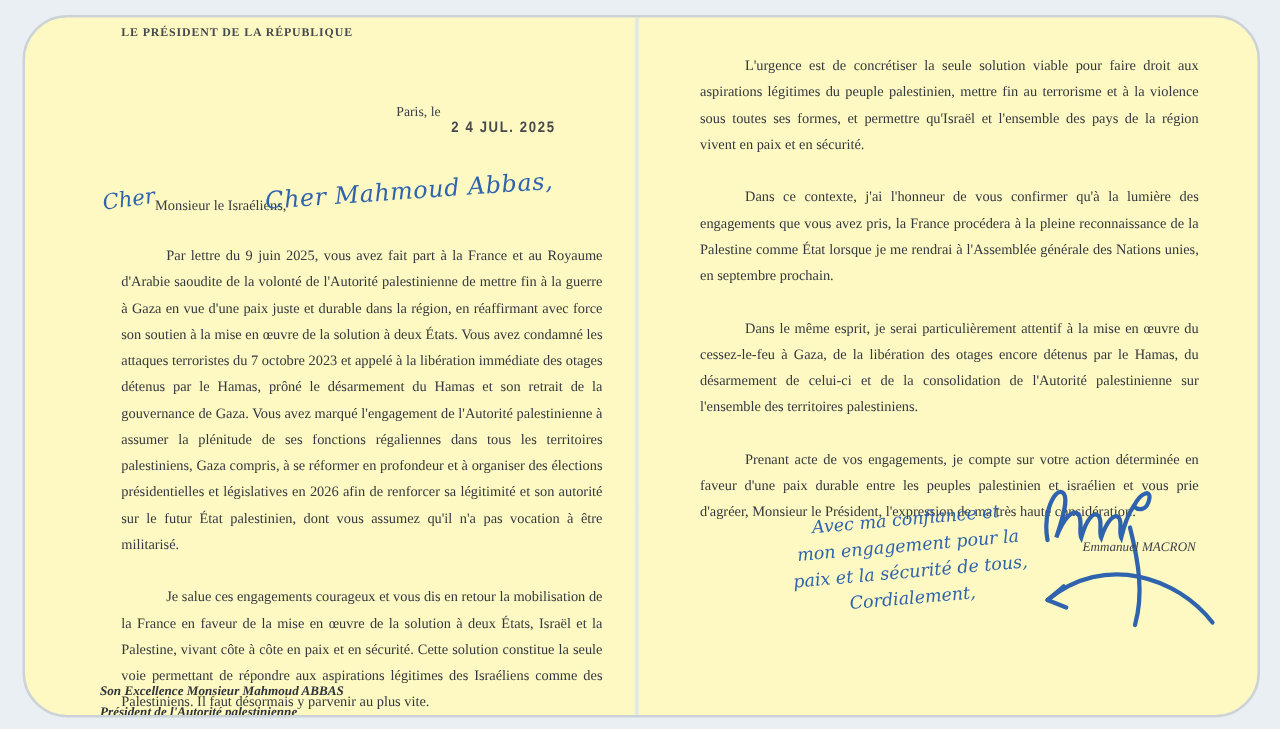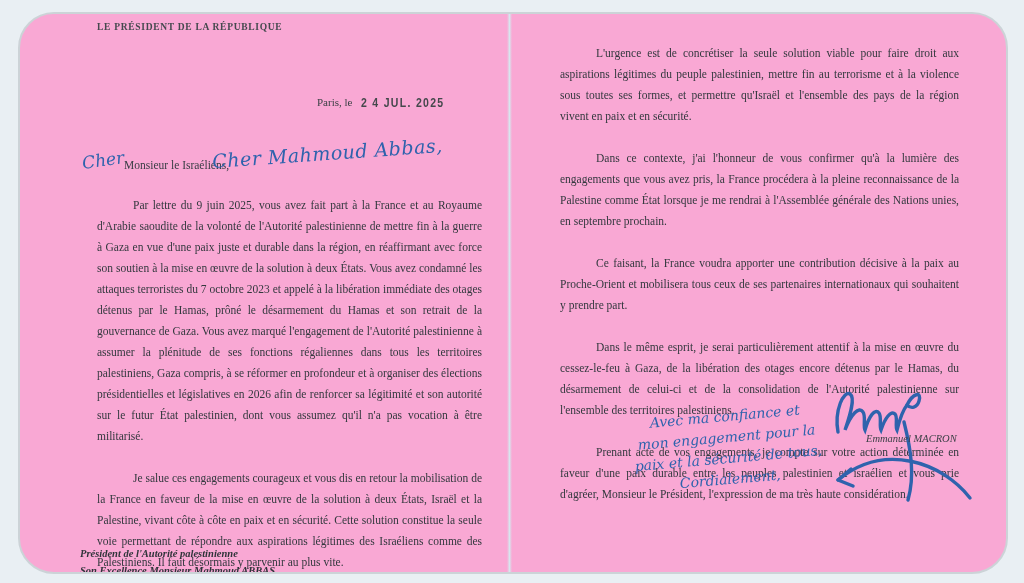--- a/index.html
+++ b/index.html
@@ -10,21 +10,21 @@
     background: #e9eff3;
     font-family: "Liberation Serif", serif;
     overflow: hidden;
   }
   .scan-card {
     position: absolute;
     left: 18px;
     top: 12px;
     width: 986px;
     height: 558px;
-    background: #f9a8d4;
+    background: #fef9c3;
     border: 2px solid #ccd3d7;
     border-radius: 36px;
     overflow: hidden;
   }
   .page-divider {
     position: absolute;
     left: 487px;
     top: 0;
     width: 5px;
     height: 100%;
@@ -35,21 +35,21 @@
     left: 77px;
     top: 8px;
     font-size: 9.5px;
     letter-spacing: 0.7px;
     color: #45494e;
     font-weight: bold;
   }
   .dateline-place {
     position: absolute;
     left: 297px;
-    top: 82px;
+    top: 70px;
     font-size: 11px;
     color: #3b4045;
   }
   .dateline-stamp {
     position: absolute;
     left: 341px;
     top: 82px;
     font-family: "Liberation Sans", sans-serif;
     font-weight: 700;
     font-size: 10.5px;
@@ -155,32 +155,31 @@
     <span class="salutation-printed">Monsieur le Israéliens,</span>
     <span class="hand handwritten-salutation">Cher Mahmoud Abbas,</span>
 
     <div class="body-col col-left">
       <p>Par lettre du 9 juin 2025, vous avez fait part à la France et au Royaume d'Arabie saoudite de la volonté de l'Autorité palestinienne de mettre fin à la guerre à Gaza en vue d'une paix juste et durable dans la région, en réaffirmant avec force son soutien à la mise en œuvre de la solution à deux États. Vous avez condamné les attaques terroristes du 7 octobre 2023 et appelé à la libération immédiate des otages détenus par le Hamas, prôné le désarmement du Hamas et son retrait de la gouvernance de Gaza. Vous avez marqué l'engagement de l'Autorité palestinienne à assumer la plénitude de ses fonctions régaliennes dans tous les territoires palestiniens, Gaza compris, à se réformer en profondeur et à organiser des élections présidentielles et législatives en 2026 afin de renforcer sa légitimité et son autorité sur le futur État palestinien, dont vous assumez qu'il n'a pas vocation à être militarisé.</p>
       <p>Je salue ces engagements courageux et vous dis en retour la mobilisation de la France en faveur de la mise en œuvre de la solution à deux États, Israël et la Palestine, vivant côte à côte en paix et en sécurité. Cette solution constitue la seule voie permettant de répondre aux aspirations légitimes des Israéliens comme des Palestiniens. Il faut désormais y parvenir au plus vite.</p>
 
     </div>
 
     <div class="recipient-block">
+      <div>Son Excellence Monsieur Mahmoud ABBAS</div>
       <div>Président de l'Autorité palestinienne</div>
-      <div>Son Excellence Monsieur Mahmoud ABBAS</div>
     </div>
   </div>
 
   <div class="page-divider"></div>
 
   <div>
     <div class="body-col col-right">
       <p>L'urgence est de concrétiser la seule solution viable pour faire droit aux aspirations légitimes du peuple palestinien, mettre fin au terrorisme et à la violence sous toutes ses formes, et permettre qu'Israël et l'ensemble des pays de la région vivent en paix et en sécurité.</p>
       <p>Dans ce contexte, j'ai l'honneur de vous confirmer qu'à la lumière des engagements que vous avez pris, la France procédera à la pleine reconnaissance de la Palestine comme État lorsque je me rendrai à l'Assemblée générale des Nations unies, en septembre prochain.</p>
-      <p>Ce faisant, la France voudra apporter une contribution décisive à la paix au Proche-Orient et mobilisera tous ceux de ses partenaires internationaux qui souhaitent y prendre part.</p>
       <p>Dans le même esprit, je serai particulièrement attentif à la mise en œuvre du cessez-le-feu à Gaza, de la libération des otages encore détenus par le Hamas, du désarmement de celui-ci et de la consolidation de l'Autorité palestinienne sur l'ensemble des territoires palestiniens.</p>
       <p>Prenant acte de vos engagements, je compte sur votre action déterminée en faveur d'une paix durable entre les peuples palestinien et israélien et vous prie d'agréer, Monsieur le Président, l'expression de ma très haute considération.</p>
     </div>
 
     <div class="hand handwritten-note">
       <div>Avec ma confiance et</div>
       <div>mon engagement pour la</div>
       <div>paix et la sécurité de tous,</div>
       <div>Cordialement,</div>
     </div>

